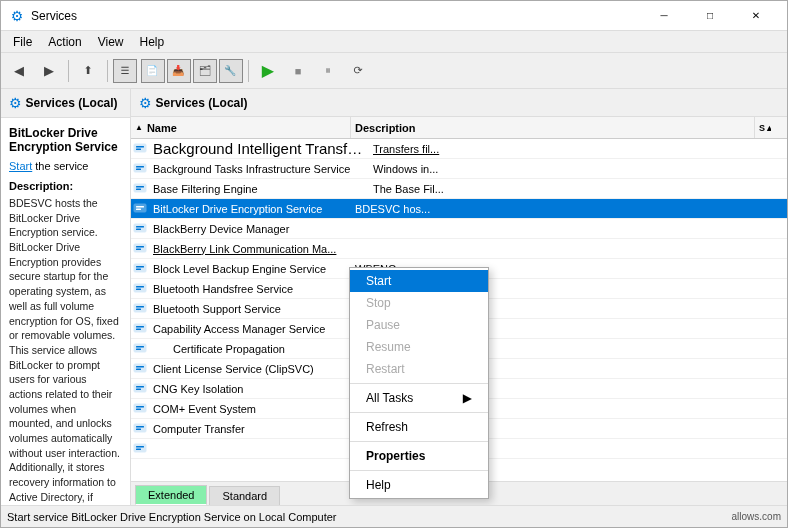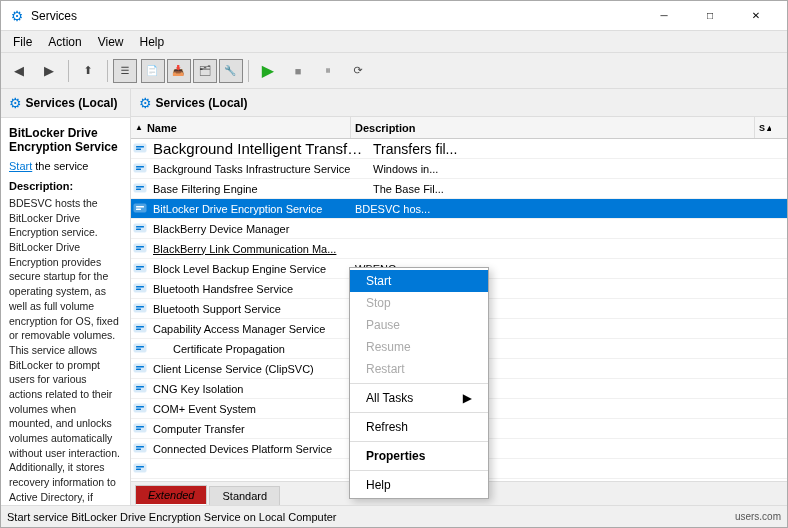--- a/index.html
+++ b/index.html
@@ -333,25 +333,24 @@
       padding: 3px 12px;
       font-size: 11px;
       cursor: pointer;
       border: 1px solid #ccc;
       border-bottom: none;
       background: #e0e0e0;
       margin-right: 2px;
     }
 
     .tab.active {
-      background: #b91c1c;
+      background: #86efac;
       border-bottom: 1px solid #fff;
       position: relative;
       z-index: 1;
-      font-style: italic;
     }
 
     
     .status-bar {
       height: 22px;
       background: #f0f0f0;
       border-top: 1px solid #ddd;
       display: flex;
       align-items: center;
       padding: 0 6px;
@@ -450,21 +449,21 @@
 
           <div class="table-row">
             <div class="td-cell" style="width:18px; padding:0 2px;">
               <svg width="14" height="14" viewBox="0 0 14 14">
                 <rect x="1" y="3" width="12" height="8" rx="1" fill="#0078d7" opacity="0.15" stroke="#0078d7" stroke-width="1"></rect>
                 <rect x="3" y="5" width="8" height="1.5" rx="0.5" fill="#0078d7"></rect>
                 <rect x="3" y="7.5" width="5" height="1.5" rx="0.5" fill="#0078d7"></rect>
               </svg>
             </div>
             <div class="td-cell col-name" style="width:202px; font-size:15px;">Background Intelligent Transfer Service</div>
-            <div class="td-cell" style="flex:1; font-size:14px;">Transfers fil...</div>
+            <div class="td-cell" style="flex:1; font-size:11px;text-decoration:underline;">Transfers fil...</div>
             <div class="td-cell" style="width:16px;"></div>
           </div>
 
           <div class="table-row">
             <div class="td-cell" style="width:18px; padding:0 2px;">
               <svg width="14" height="14" viewBox="0 0 14 14">
                 <rect x="1" y="3" width="12" height="8" rx="1" fill="#0078d7" opacity="0.15" stroke="#0078d7" stroke-width="1"></rect>
                 <rect x="3" y="5" width="8" height="1.5" rx="0.5" fill="#0078d7"></rect>
                 <rect x="3" y="7.5" width="5" height="1.5" rx="0.5" fill="#0078d7"></rect>
               </svg>
@@ -637,32 +636,20 @@
                 <rect x="1" y="3" width="12" height="8" rx="1" fill="#0078d7" opacity="0.15" stroke="#0078d7" stroke-width="1"></rect>
                 <rect x="3" y="5" width="8" height="1.5" rx="0.5" fill="#0078d7"></rect>
                 <rect x="3" y="7.5" width="5" height="1.5" rx="0.5" fill="#0078d7"></rect>
               </svg>
             </div>
             <div class="td-cell" style="width:202px; font-size:11px;">Computer Transfer</div>
             <div class="td-cell" style="flex:1; font-size:11px;">Maintains a...</div>
             <div class="td-cell" style="width:16px;"></div>
           </div>
 
-          <div class="table-row">
-            <div class="td-cell" style="width:18px; padding:0 2px;">
-              <svg width="14" height="14" viewBox="0 0 14 14">
-                <rect x="1" y="3" width="12" height="8" rx="1" fill="#0078d7" opacity="0.15" stroke="#0078d7" stroke-width="1"></rect>
-                <rect x="3" y="5" width="8" height="1.5" rx="0.5" fill="#0078d7"></rect>
-                <rect x="3" y="7.5" width="5" height="1.5" rx="0.5" fill="#0078d7"></rect>
-              </svg>
-            </div>
-            <div class="td-cell" style="width:202px; font-size:11px;">Connected Devices Platform Service</div>
-            <div class="td-cell" style="flex:1; font-size:11px;">This service ...</div>
-            <div class="td-cell" style="width:16px;"></div>
-          </div>
 
           <div class="table-row">
             <div class="td-cell" style="width:18px; padding:0 2px;">
               <svg width="14" height="14" viewBox="0 0 14 14">
                 <rect x="1" y="3" width="12" height="8" rx="1" fill="#0078d7" opacity="0.15" stroke="#0078d7" stroke-width="1"></rect>
                 <rect x="3" y="5" width="8" height="1.5" rx="0.5" fill="#0078d7"></rect>
                 <rect x="3" y="7.5" width="5" height="1.5" rx="0.5" fill="#0078d7"></rect>
               </svg>
             </div>
 
@@ -692,15 +679,15 @@
 
       <div class="bottom-tabs">
         <div class="tab active">Extended</div>
         <div class="tab">Standard</div>
       </div>
     </div>
   </div>
 
   <div class="status-bar">
     <span>Start service BitLocker Drive Encryption Service on Local Computer</span>
-    <span class="status-right">users.com</span>
+    <span class="status-right">allows.com</span>
   </div>
 </div>
 
 </body></html>

